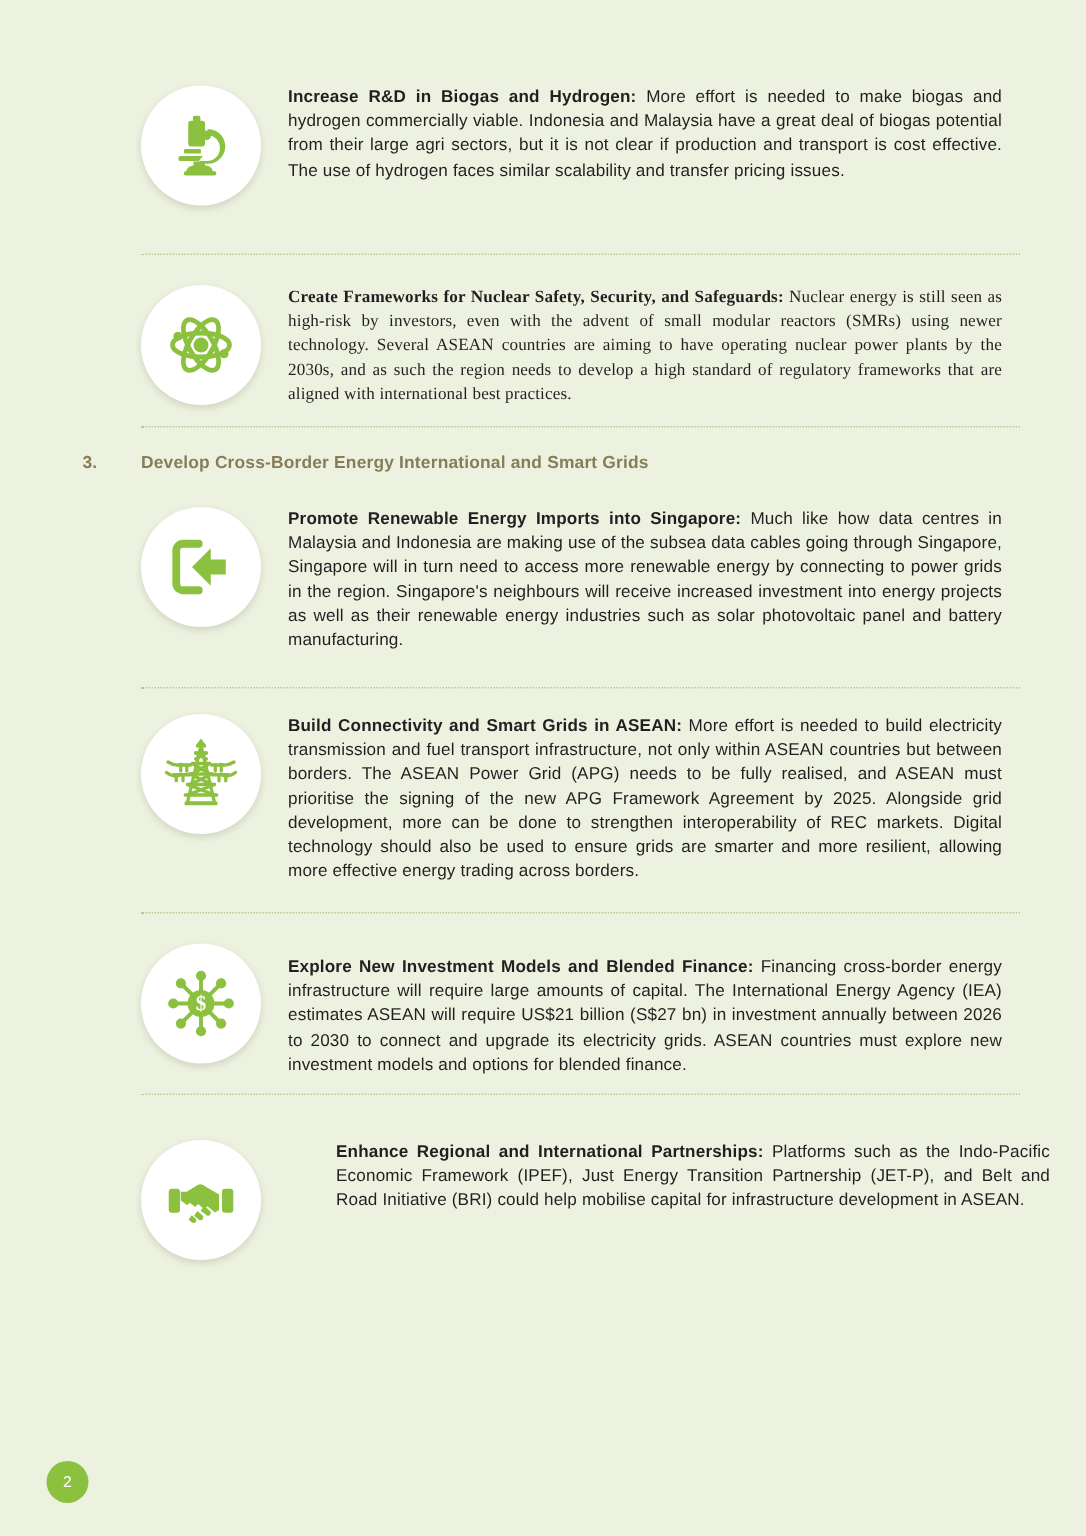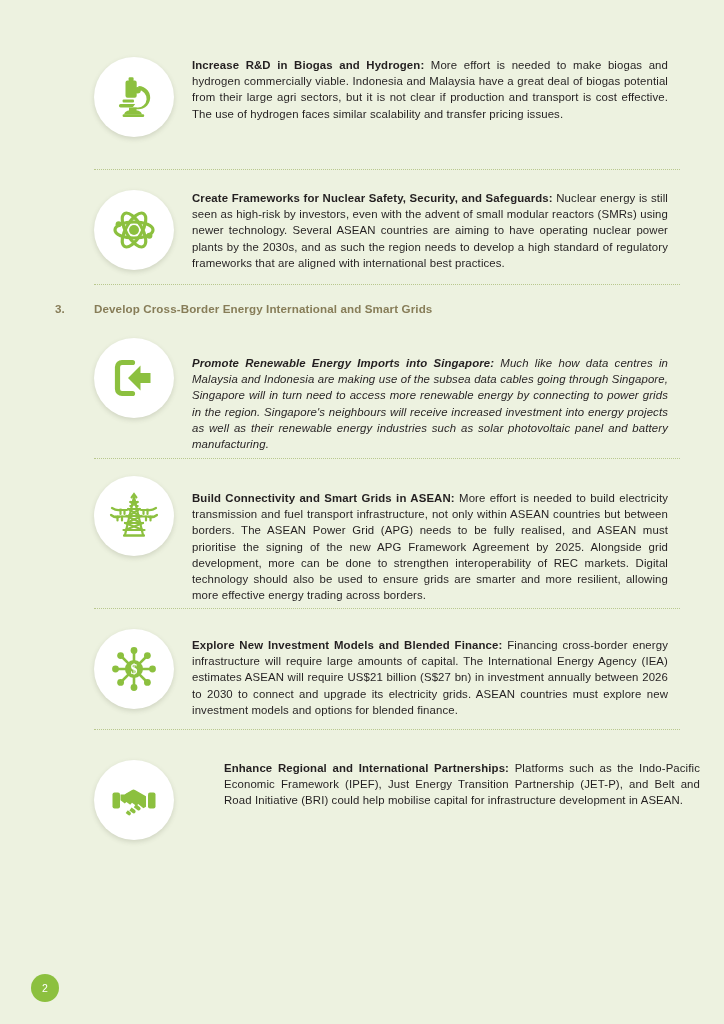--- a/index.html
+++ b/index.html
@@ -148,40 +148,40 @@
         <g fill="none" stroke="#8cc03f" stroke-width="3.2">
           <ellipse cx="24" cy="24" rx="19" ry="8"></ellipse>
           <ellipse cx="24" cy="24" rx="19" ry="8" transform="rotate(60 24 24)"></ellipse>
           <ellipse cx="24" cy="24" rx="19" ry="8" transform="rotate(120 24 24)"></ellipse>
         </g>
         <circle cx="24" cy="24" r="5" fill="#8cc03f"></circle>
         <circle cx="8.6" cy="18.2" r="3.0" fill="#8cc03f"></circle>
         <circle cx="39.4" cy="29.8" r="3.0" fill="#8cc03f"></circle>
       </svg>
     </div>
-    <div class="body-text" style="top:4px;">
+    <div class="body-text" style="top:4px;font-family:Liberation Serif, serif;">
       <span class="lead">Create Frameworks for Nuclear Safety, Security, and Safeguards:</span><span> Nuclear energy is still seen as high-risk by investors, even with the advent of small modular reactors (SMRs) using newer technology. Several ASEAN countries are aiming to have operating nuclear power plants by the 2030s, and as such the region needs to develop a high standard of regulatory frameworks that are aligned with international best practices.</span>
     </div>
   </div>
 
   <div class="sep" style="top:284px;"></div>
 
   <div class="section-head" style="top:302px;">
     <span class="num">3.</span>
     <span class="title">Develop Cross-Border Energy International and Smart Grids</span>
   </div>
 
   <div class="entry" style="top:336px;">
     <div class="icon-wrap" style="top:2px;">
       <svg width="48" height="48" viewBox="0 0 48 48" aria-hidden="true">
         <path d="M22.5 8.5 h-10.5 a4.5 4.5 0 0 0 -4.5 4.5 v22 a4.5 4.5 0 0 0 4.5 4.5 h10.5" fill="none" stroke="#8cc03f" stroke-width="5.2" stroke-linecap="round"></path>
         <path d="M40.5 19.0 h-10.0 v-7.5 l-12.5 12.5 l12.5 12.5 v-7.5 h10.0 z" fill="#8cc03f"></path>
       </svg>
     </div>
-    <div class="body-text" style="top:19px;font-style:italic;">
+    <div class="body-text" style="top:2px;">
       <span class="lead">Promote Renewable Energy Imports into Singapore:</span><span> Much like how data centres in Malaysia and Indonesia are making use of the subsea data cables going through Singapore, Singapore will in turn need to access more renewable energy by connecting to power grids in the region. Singapore's neighbours will receive increased investment into energy projects as well as their renewable energy industries such as solar photovoltaic panel and battery manufacturing.</span>
     </div>
   </div>
 
   <div class="sep" style="top:458px;"></div>
 
   <div class="entry" style="top:476px;">
     <div class="icon-wrap" style="top:0px;">
       <svg width="50" height="50" viewBox="0 0 50 50" aria-hidden="true">
         <g stroke="#8cc03f" stroke-width="2.2" fill="none" stroke-linecap="round">
@@ -194,21 +194,21 @@
           <path d="M21.4 11 L28.6 15 M28.6 11 L21.4 15"></path>
           <path d="M10 19 h8 M32 19 h8 M6.5 25.5 h11 M32.5 25.5 h11"></path>
           <path d="M11.5 19 v4 M15.5 19 v4 M34.5 19 v4 M38.5 19 v4"></path>
           <path d="M8.5 25.5 v4 M13 25.5 v4 M37 25.5 v4 M41.5 25.5 v4"></path>
           <path d="M3 17 q5 3 9 1.6 M47 17 q-5 3 -9 1.6"></path>
           <path d="M2 24 q4.5 3.4 8.5 1.8 M48 24 q-4.5 3.4 -8.5 1.8"></path>
         </g>
         <rect x="14" y="43.2" width="22" height="2.6" rx="1" fill="#8cc03f"></rect>
       </svg>
     </div>
-    <div class="body-text" style="top:14px;">
+    <div class="body-text" style="top:0px;">
       <span class="lead">Build Connectivity and Smart Grids in ASEAN:</span><span> More effort is needed to build electricity transmission and fuel transport infrastructure, not only within ASEAN countries but between borders. The ASEAN Power Grid (APG) needs to be fully realised, and ASEAN must prioritise the signing of the new APG Framework Agreement by 2025. Alongside grid development, more can be done to strengthen interoperability of REC markets. Digital technology should also be used to ensure grids are smarter and more resilient, allowing more effective energy trading across borders.</span>
     </div>
   </div>
 
   <div class="sep" style="top:608px;"></div>
 
   <div class="entry" style="top:626px;">
     <div class="icon-wrap" style="top:3px;">
       <svg width="50" height="50" viewBox="0 0 50 50" aria-hidden="true">
         <g stroke="#8cc03f" stroke-width="2.6" stroke-linecap="round">

